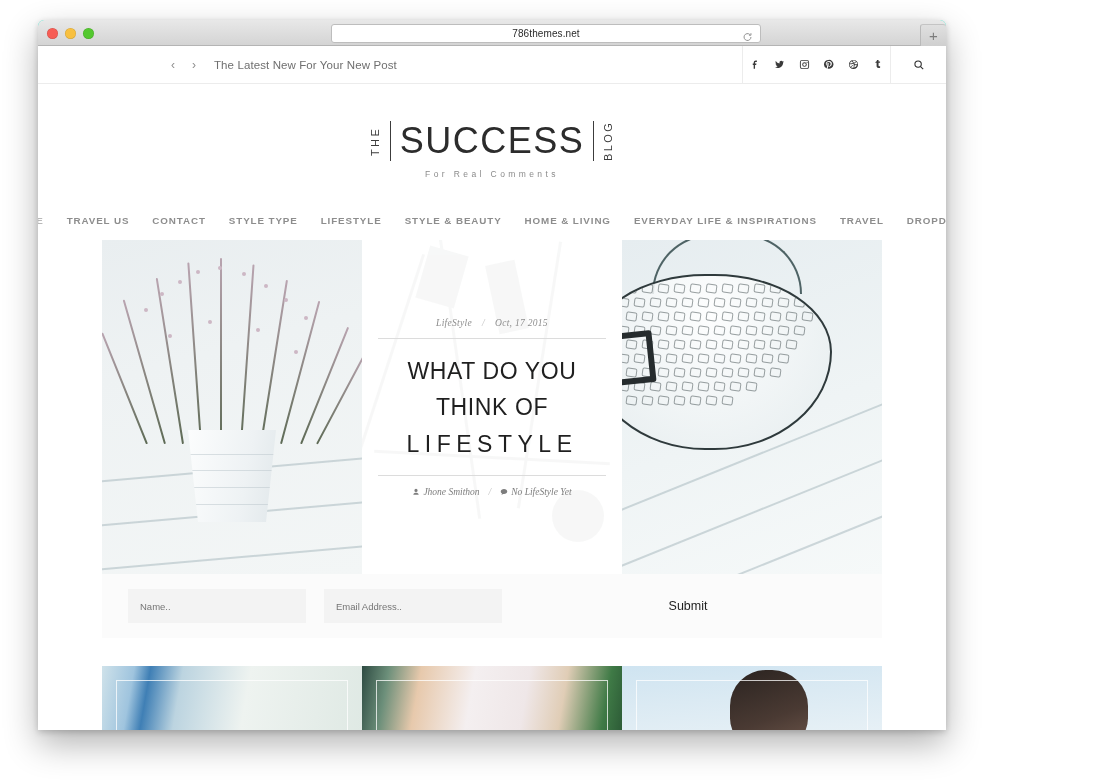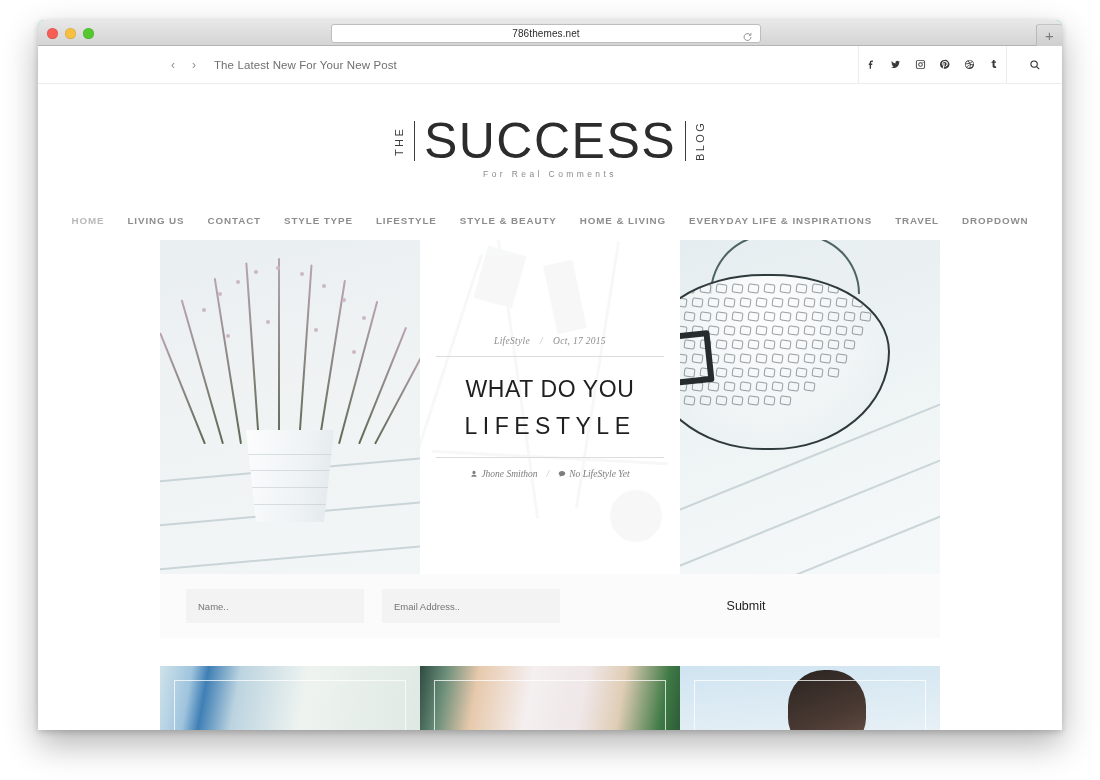--- a/index.html
+++ b/index.html
@@ -7,21 +7,21 @@
     width: 1100px; height: 780px;
     background: #ffffff;
     font-family: "Liberation Sans", sans-serif;
     overflow: hidden;
   }
 
   
   .browser-window {
     position: absolute;
     left: 38px; top: 20px;
-    width: 1024px; height: 710px;
+    width: 908px; height: 710px;
     background: #5eead4;
     border-radius: 6px 6px 0 0;
     box-shadow: 0 14px 34px rgba(0,0,0,0.30), 0 2px 6px rgba(0,0,0,0.18);
     overflow: hidden;
   }
   .chrome-bar {
     position: relative;
     height: 26px;
     background: linear-gradient(#e8e8e8, #d4d4d4);
     border-bottom: 1px solid #b4b4b4;
@@ -114,21 +114,21 @@
   .logo-side {
     writing-mode: vertical-rl;
     transform: rotate(180deg);
     font-size: 11px; letter-spacing: 2.4px;
     color: #3c3c3c; font-weight: 400;
     display: flex; align-items: center; justify-content: center;
     line-height: 1;
   }
   .logo-rule { width: 1px; background: #3c3c3c; margin: 0 9px; }
   .logo-main {
-    font-size: 50px; letter-spacing: 1.5px;
+    font-size: 36px; letter-spacing: 1.5px;
     color: #2c2c2c; font-weight: 400; line-height: 40px;
   }
   .logo-tagline {
     margin-top: 8px;
     font-size: 8.5px; letter-spacing: 3.4px;
     color: #8b8b8b;
   }
 
   
   .mainnav {
@@ -378,21 +378,21 @@
         <span class="logo-rule"></span>
         <span class="logo-main">SUCCESS</span>
         <span class="logo-rule"></span>
         <span class="logo-side">BLOG</span>
       </div>
       <div class="logo-tagline">For Real Comments</div>
     </div>
 
     <nav class="mainnav">
       <a class="active">HOME</a>
-      <a>LIVING US</a>
+      <a>TRAVEL US</a>
       <a>CONTACT</a>
       <a>STYLE TYPE</a>
       <a>LIFESTYLE</a>
       <a>STYLE &amp; BEAUTY</a>
       <a>HOME &amp; LIVING</a>
       <a>EVERYDAY LIFE &amp; INSPIRATIONS</a>
       <a>TRAVEL</a>
       <a>DROPDOWN</a>
     </nav>
 
@@ -455,20 +455,21 @@
         <div class="hero-meta">
           <span>LifeStyle</span>
           <span class="sep">/</span>
           <span>Oct, 17 2015</span>
         </div>
 
         <div class="hero-rule-top"></div>
 
         <h1 class="hero-title">
           <div class="l1">WHAT DO YOU</div>
+          <div class="l2">THINK OF</div>
           <div class="l3">LIFESTYLE</div>
         </h1>
 
         <div class="hero-rule-bot"></div>
 
         <div class="hero-byline">
           <span>
             <svg viewBox="0 0 16 16">
                 <path d="M8 8a3.2 3.2 0 1 0 0-6.4A3.2 3.2 0 0 0 8 8zm0 1.4c-2.6 0-5.2 1.3-5.2 3v1.2h10.4V12.4c0-1.7-2.6-3-5.2-3z"></path>
               </svg><span>Jhone Smithon</span>

